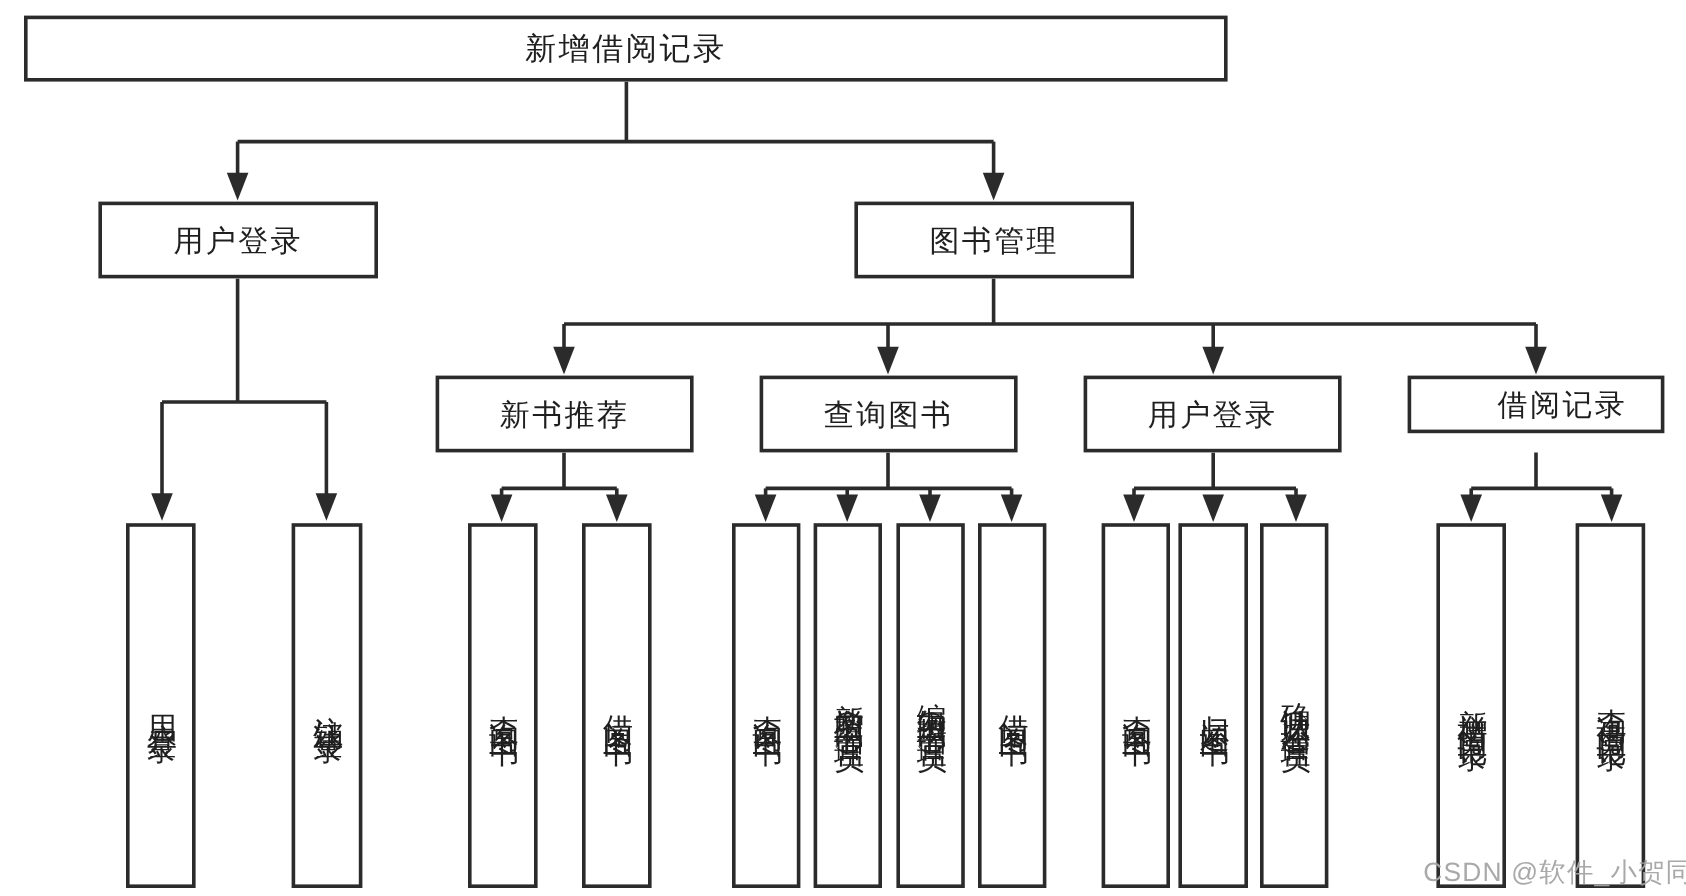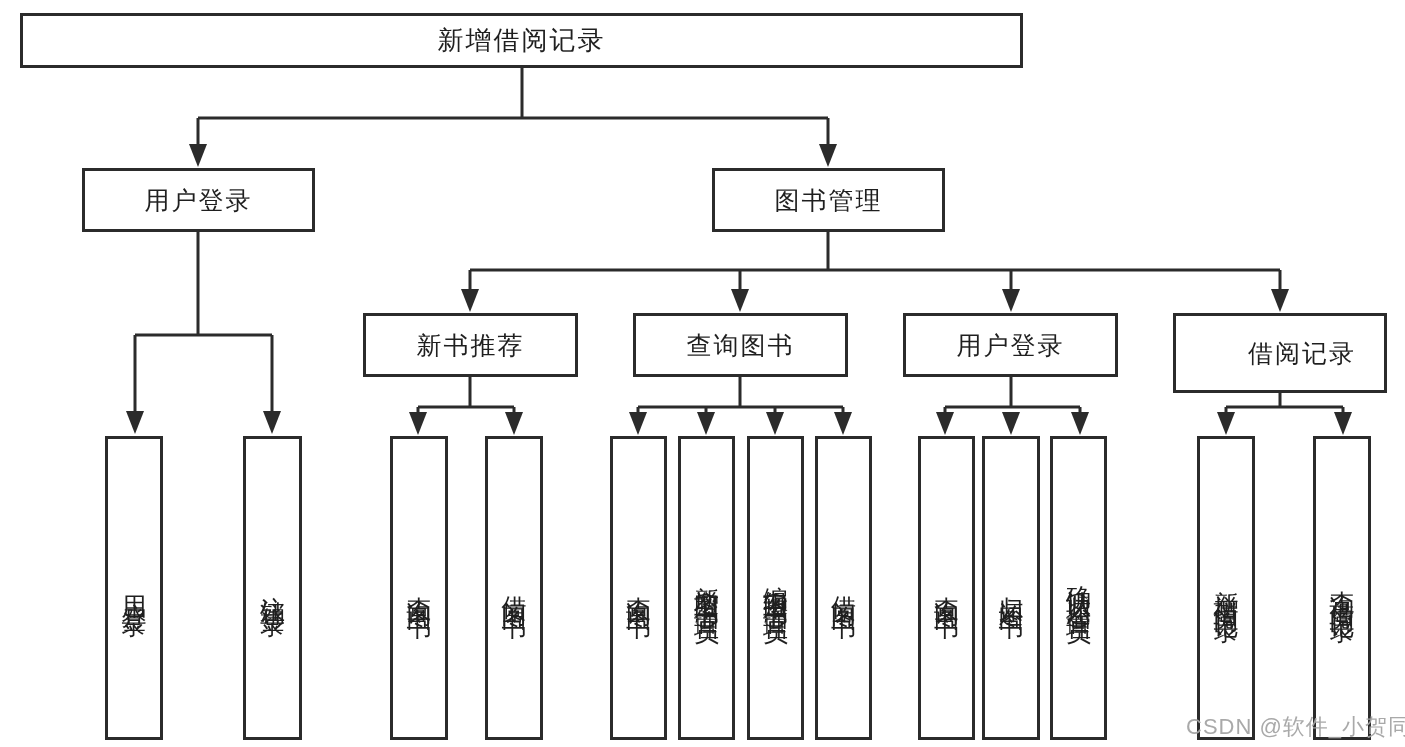--- a/index.html
+++ b/index.html
@@ -106,21 +106,21 @@
 
   <div class="box" style="left:363px;top:313px;width:215px;height:64px;">
     <span class="h-label">新书推荐</span>
   </div>
   <div class="box" style="left:633px;top:313px;width:215px;height:64px;">
     <span class="h-label">查询图书</span>
   </div>
   <div class="box" style="left:903px;top:313px;width:215px;height:64px;">
     <span class="h-label">用户登录</span>
   </div>
-  <div class="box" style="left:1173px;top:313px;width:214px;height:80px;padding-left:44px;">
+  <div class="box" style="left:1173px;top:313px;width:214px;height:48px;padding-left:44px;">
     <span class="h-label">借阅记录</span>
   </div>
 
   <div class="box v-box" style="left:105px;top:436px;width:58px;height:304px;">
     <span class="v-label">用户登录</span>
   </div>
   <div class="box v-box" style="left:243px;top:436px;width:59px;height:304px;">
     <span class="v-label">注销登录</span>
   </div>
 

